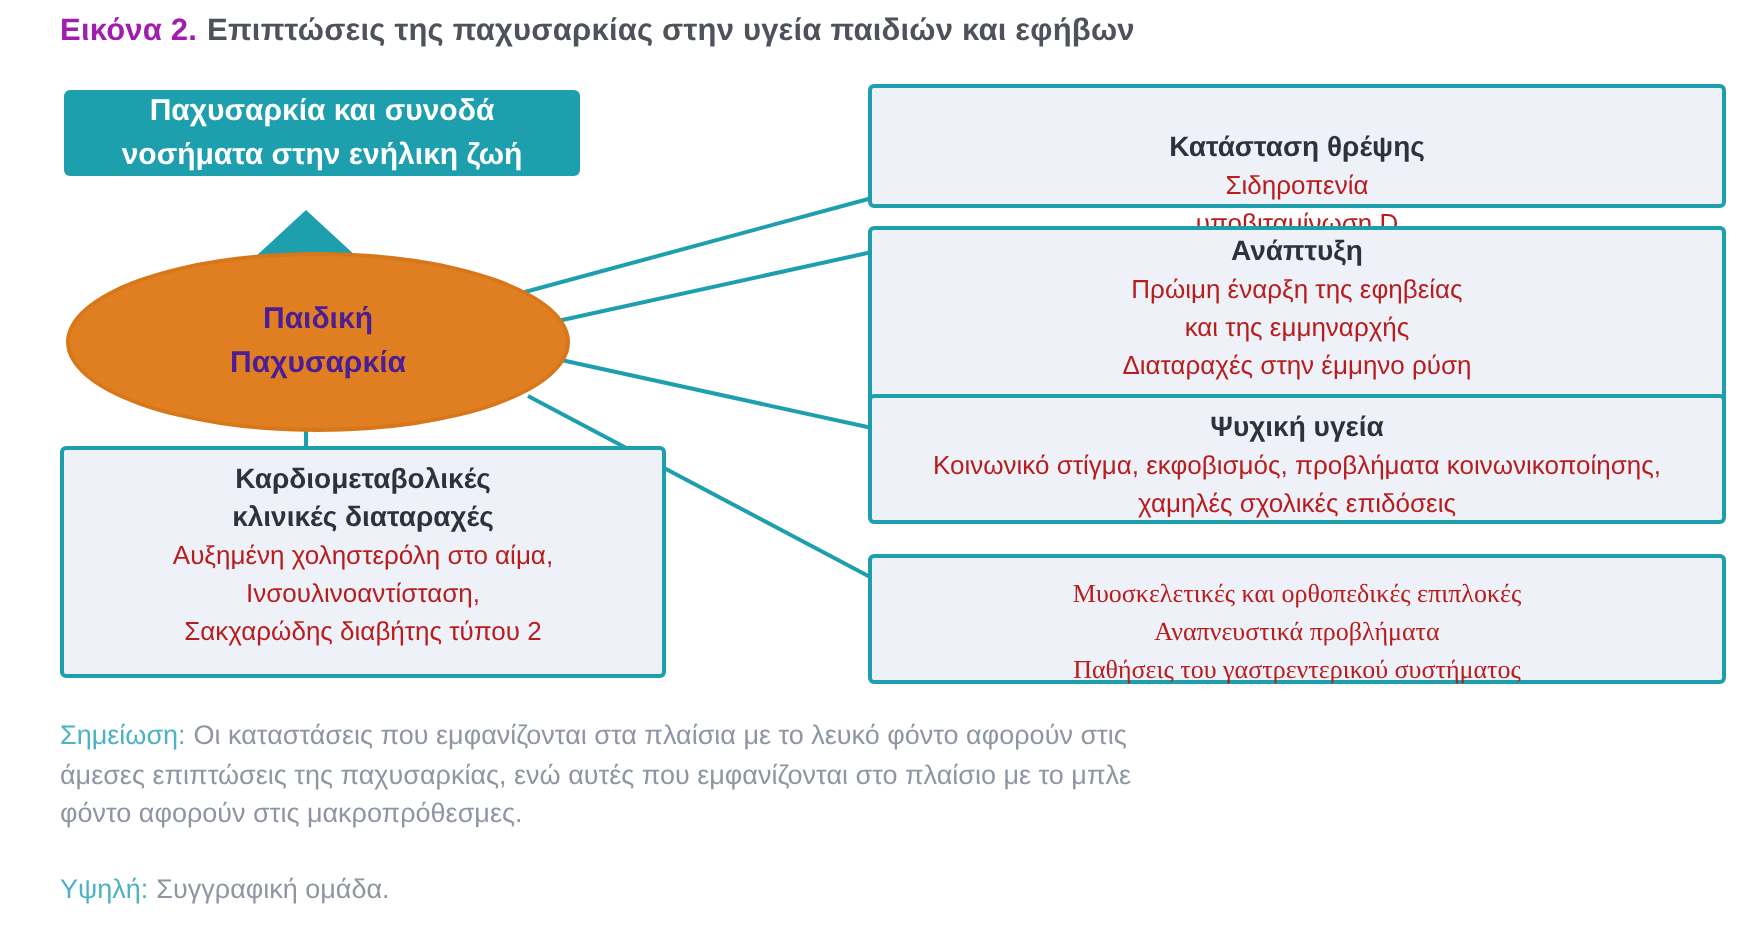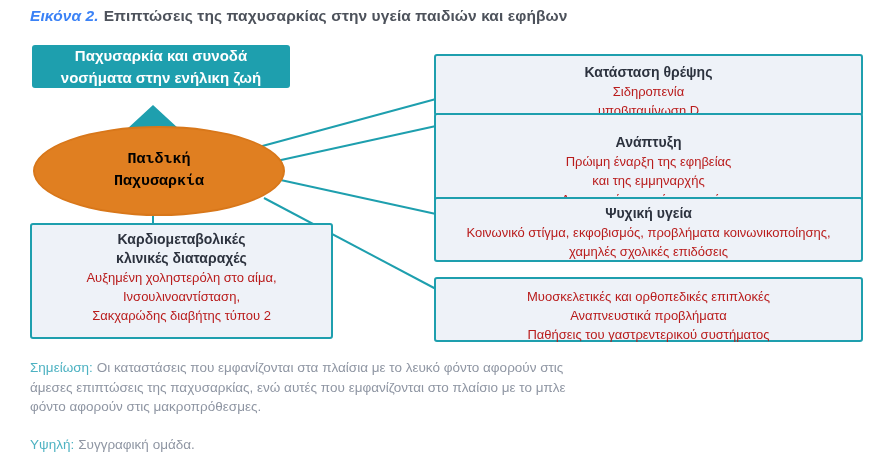--- a/index.html
+++ b/index.html
@@ -4,44 +4,44 @@
 <style>
   html,body{margin:0;padding:0;background:#ffffff;}
   .canvas{
     position:relative;width:880px;height:473px;background:#ffffff;overflow:hidden;
     font-family:"Liberation Sans","DejaVu Sans",sans-serif;
   }
   .fig-title{
     position:absolute;left:30px;top:7px;font-size:15.5px;font-weight:bold;color:#4d525b;
     letter-spacing:.1px;
   }
-  .fig-title .accent{color:#3b82f6;margin-right:5px;font-style:italic;}
+  .fig-title .accent{color:#a21caf;margin-right:5px;}
   .connectors{position:absolute;left:0;top:0;z-index:1;}
   .adult-box{
     position:absolute;left:32px;top:45px;width:258px;height:43px;z-index:2;
     background:#1e9fae;border-radius:3px;color:#ffffff;font-weight:bold;font-size:15px;
     line-height:22px;text-align:center;display:flex;flex-direction:column;justify-content:center;
   }
   .ellipse{
     position:absolute;left:33px;top:126px;width:252px;height:90px;z-index:2;
     background:#e07f21;border:2px solid #d8771a;border-radius:50%;box-sizing:border-box;
-    color:#000000;font-weight:bold;font-size:15px;line-height:22px;text-align:center;
-    display:flex;flex-direction:column;justify-content:center;font-family:Liberation Mono, monospace;
+    color:#4c1d95;font-weight:bold;font-size:15px;line-height:22px;text-align:center;
+    display:flex;flex-direction:column;justify-content:center;
   }
   .info-box{
     position:absolute;background:#eef2f8;border:2px solid #1e9fae;border-radius:3px;
     box-sizing:border-box;text-align:center;z-index:2;
   }
   .box-title{font-size:14px;font-weight:bold;color:#2c323e;line-height:19px;}
   .box-line{font-size:13px;color:#b91c1c;line-height:19px;}
   .cardio{left:30px;top:223px;width:303px;height:116px;padding-top:5px;}
-  .rb1{left:434px;top:54px;width:429px;height:62px;padding-top:7px;}
-  .rb2{left:434px;top:113px;width:429px;height:89px;padding-top:18px;}
+  .rb1{left:434px;top:42px;width:429px;height:62px;padding-top:20px;}
+  .rb2{left:434px;top:113px;width:429px;height:89px;padding-top:1px;}
   .rb3{left:434px;top:197px;width:429px;height:65px;padding-top:5px;}
-  .rb4{left:434px;top:277px;width:429px;height:65px;padding-top:8px;}
+  .rb4{left:434px;top:277px;width:429px;height:65px;padding-top:8px;font-family:Liberation Serif, serif;}
   .note{position:absolute;left:30px;top:358px;font-size:13.5px;color:#8f96a3;line-height:19.5px;}
   .note .accent,.source .accent{color:#4db2c2;margin-right:4px;text-align:center;}
   .source{position:absolute;left:30px;top:437px;font-size:13.5px;color:#8f96a3;}
 </style>
 </head>
 <body>
 
 <div class="canvas">
 
   <div class="fig-title">

